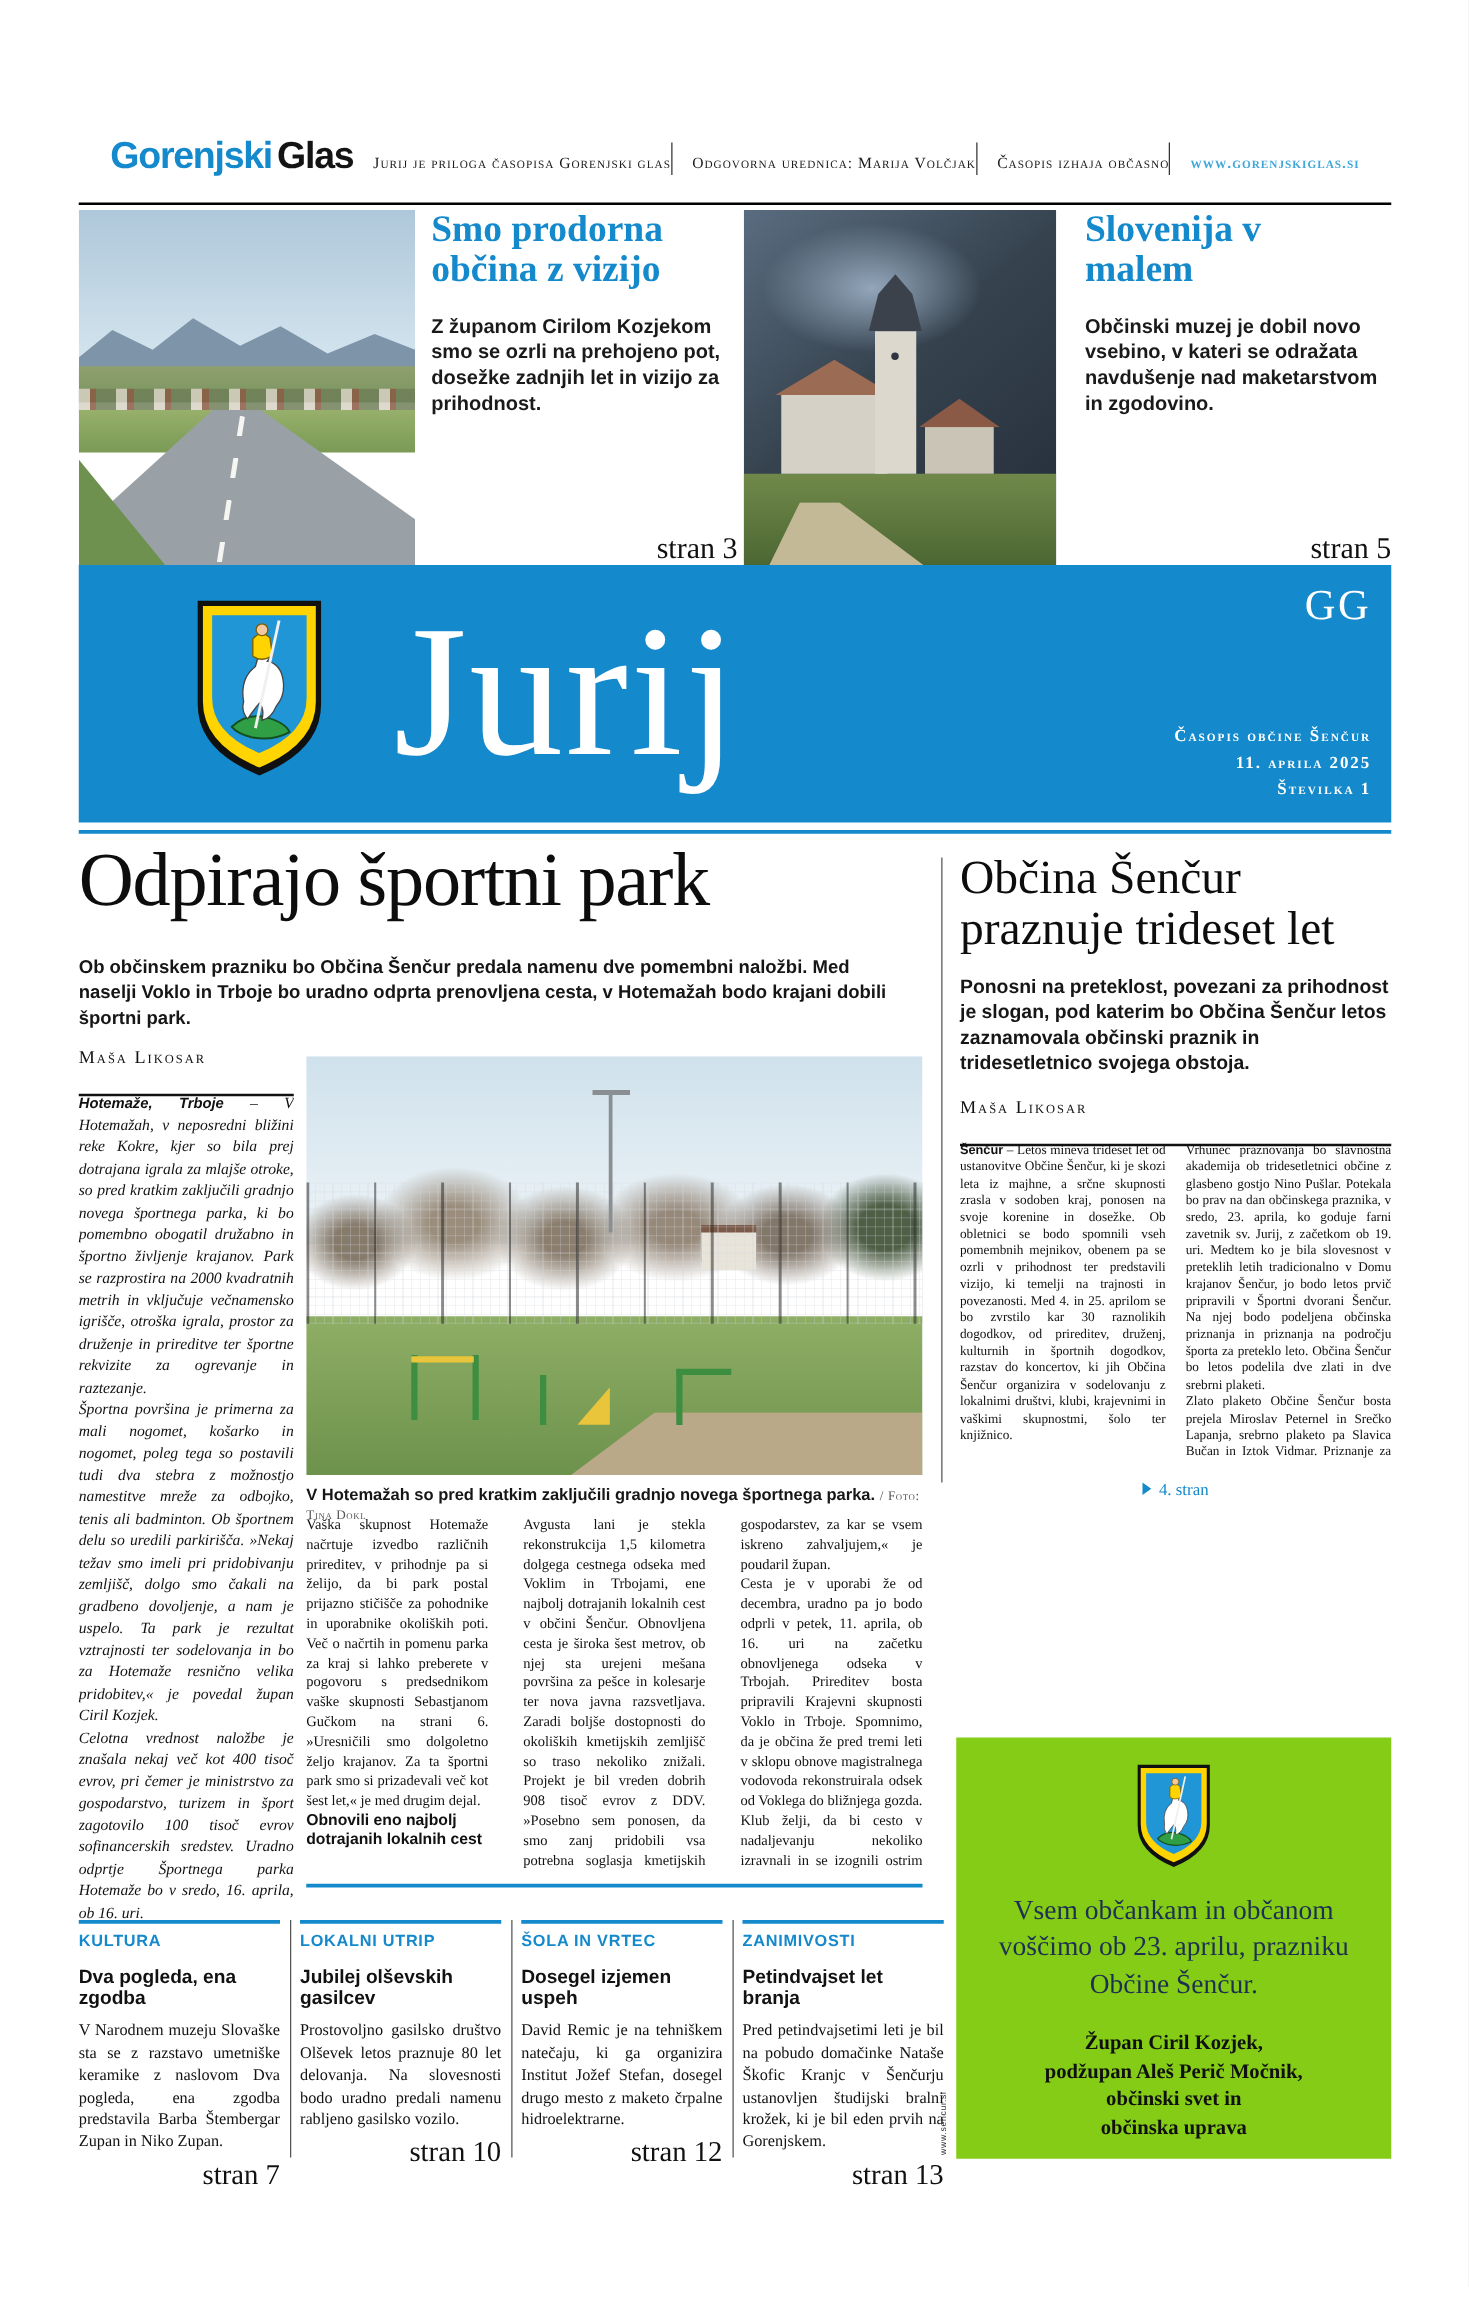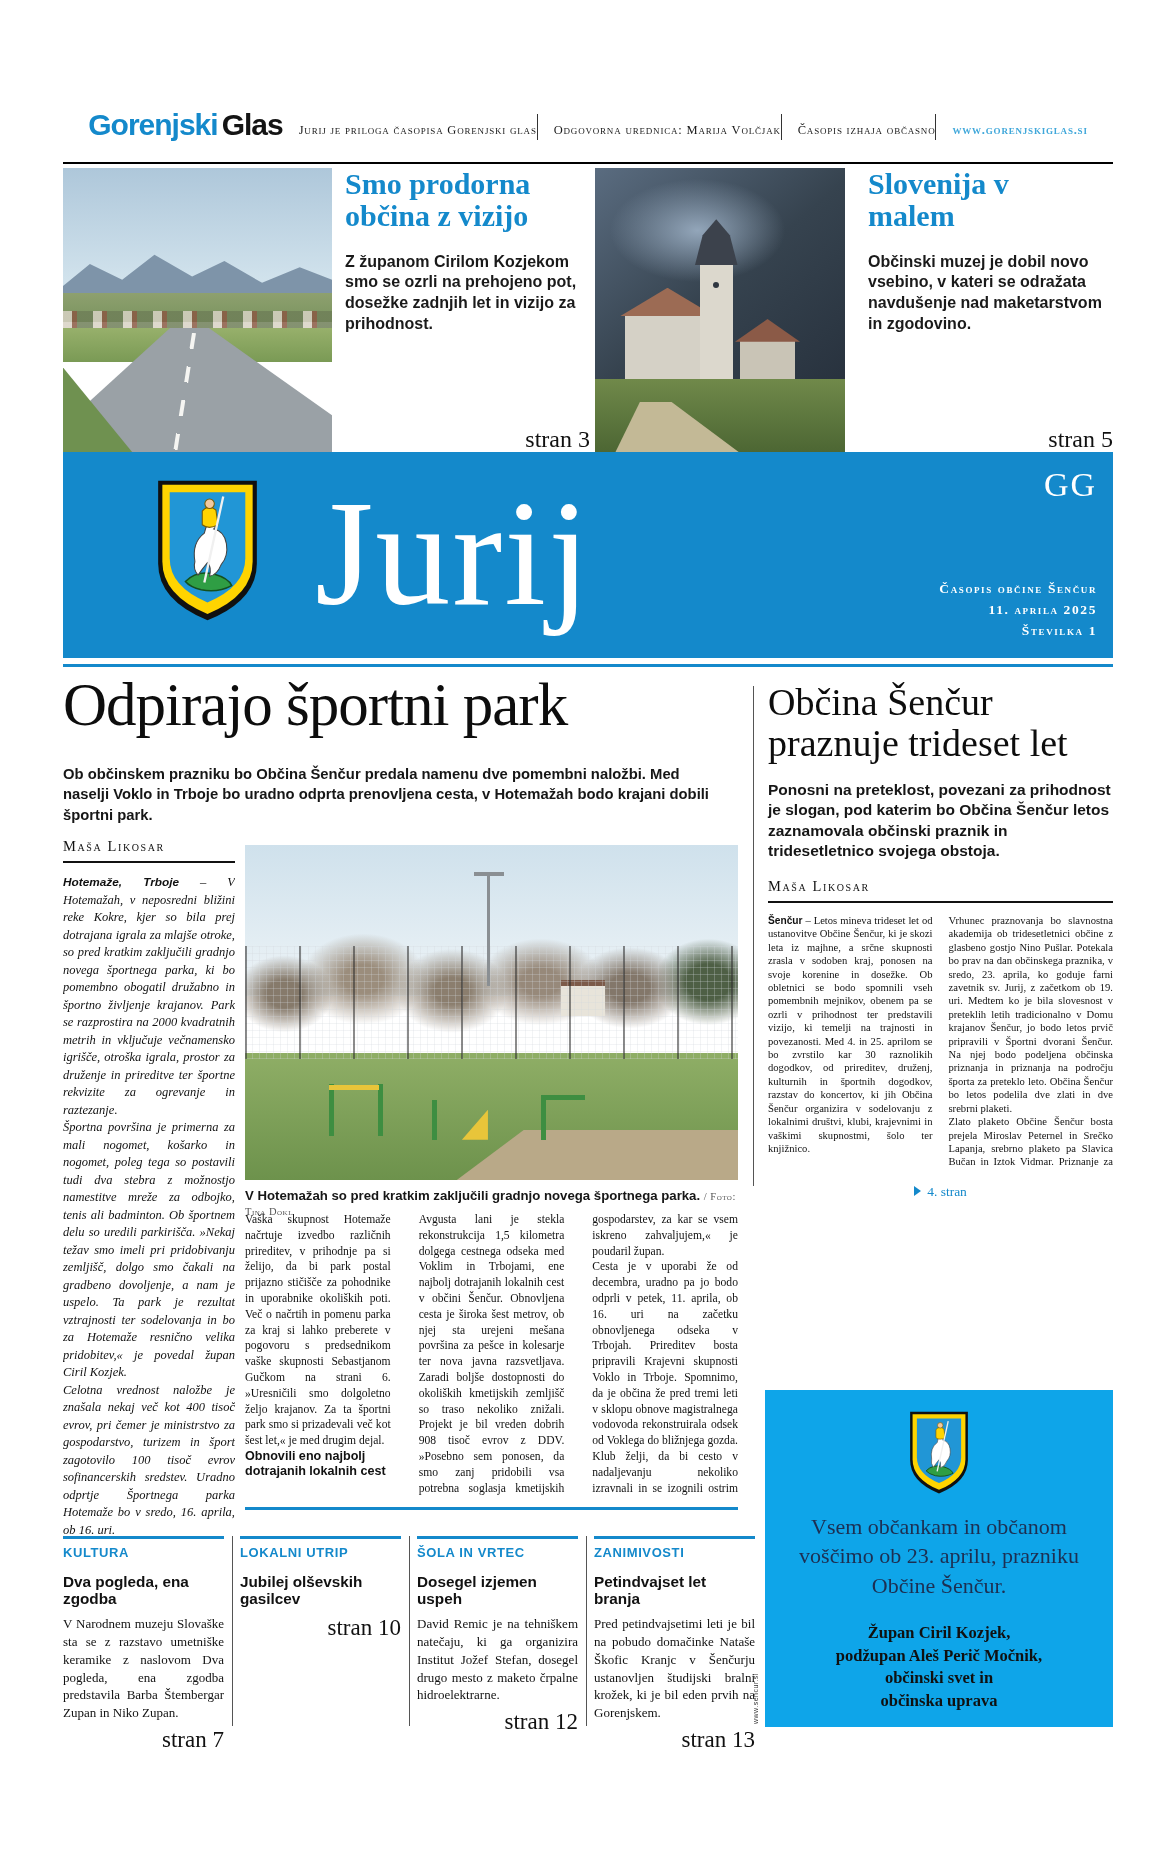--- a/index.html
+++ b/index.html
@@ -58,21 +58,21 @@
   .jurij{position:absolute;left:252px;top:-2px;color:#fff;font-size:150px;line-height:206px;letter-spacing:2px;}
   .gg-corner{position:absolute;right:16px;top:14px;color:#fff;font-size:34px;letter-spacing:2px;}
   .issue{position:absolute;right:16px;bottom:16px;text-align:right;color:#fff;
          font-size:13.5px;line-height:1.55;font-variant:small-caps;letter-spacing:1.6px;font-weight:bold;}
   .shield{position:absolute;left:92px;top:24px;}
 
   
   .m-head{left:63px;top:674px;width:640px;font-size:61px;line-height:1.03;letter-spacing:-1px;color:#0d0d0d;}
   .m-sub{left:63px;top:764px;width:648px;font-family:"Liberation Sans",sans-serif;font-weight:bold;
          font-size:14.8px;line-height:1.38;color:#161616;}
-  .byline{font-variant:small-caps;letter-spacing:1.6px;font-size:14.5px;border-bottom:2px solid #111;padding-bottom:6px;}
+  .byline{font-variant:small-caps;letter-spacing:1.6px;font-size:14.5px;border-bottom:2px solid #111;padding-bottom:20px;}
   .by-left{left:63px;top:838px;width:172px;}
   .leftcol{left:63px;top:874px;width:172px;height:674px;overflow:hidden;
            font-size:12.5px;line-height:17.5px;text-align:justify;font-style:italic;}
   .leftcol p{margin:0;}
   .lead{font-family:"Liberation Sans",sans-serif;font-weight:bold;font-size:11.8px;}
 
   .mainphoto{left:245px;top:845px;width:493px;height:335px;overflow:hidden;}
   .mp-sky{inset:0 0 55% 0;background:linear-gradient(#cfe1ec,#eef4f7);}
   .mp-trees{left:0;top:18%;width:100%;height:44%;background:
       radial-gradient(70px 55px at 8% 60%,#867a6b 25%,rgba(134,122,107,0) 70%),
@@ -119,21 +119,21 @@
   .by-right{left:768px;top:878px;width:345px;}
   .r-cols{left:768px;top:914px;width:345px;height:264px;overflow:hidden;
           column-count:2;column-gap:16px;font-size:10.6px;line-height:13.4px;text-align:justify;}
   .r-cols p{margin:0;}
   .r-lead{font-family:"Liberation Sans",sans-serif;font-weight:bold;font-size:10.2px;}
   .r-more{left:768px;top:1184px;width:345px;text-align:center;font-size:13.5px;color:#1489cb;}
   .tri{display:inline-block;width:0;height:0;border-left:7px solid #1489cb;
        border-top:5px solid transparent;border-bottom:5px solid transparent;margin-right:6px;}
 
   
-  .gbox{left:765px;top:1390px;width:348px;height:337px;background:#0ea5e9;text-align:center;box-sizing:border-box;padding:20px 20px 0 20px;}
+  .gbox{left:765px;top:1390px;width:348px;height:337px;background:#84cc16;text-align:center;box-sizing:border-box;padding:20px 20px 0 20px;}
   .g-msg{font-size:22px;line-height:1.33;color:#1d2f52;margin-top:12px;}
   .g-sign{margin-top:22px;font-weight:bold;font-size:16.5px;line-height:1.38;color:#101010;}
   .g-sign span{display:block;}
   .vert-url{left:752px;top:1612px;height:112px;writing-mode:vertical-lr;transform:rotate(180deg);
             font-family:"Liberation Sans",sans-serif;font-size:7px;letter-spacing:.5px;color:#333;}
 
   
   .bcol{top:1536px;width:161px;height:190px;}
   .cat-rule{height:3px;background:#1489cb;margin-bottom:6px;}
   .cat{font-family:"Liberation Sans",sans-serif;font-weight:bold;font-size:13px;letter-spacing:.6px;
@@ -293,20 +293,21 @@
     <div class="btitle">Dva pogleda, ena zgodba</div>
     <div class="bbody">V Narodnem muzeju Slovaške sta se z razstavo umetniške keramike z naslovom Dva pogleda, ena zgodba predstavila Barba Štembergar Zupan in Niko Zupan.</div>
     <div class="bstran">stran 7</div>
   </div>
   <div class="abs bdiv" style="left:232px;"></div>
 
   <div class="abs bcol" style="left:240px;">
     <div class="cat-rule"></div>
     <div class="cat">Lokalni utrip</div>
     <div class="btitle">Jubilej olševskih gasilcev</div>
+    <div class="bbody">Prostovoljno gasilsko društvo Olševek letos praznuje 80 let delovanja. Na slovesnosti bodo uradno predali namenu rabljeno gasilsko vozilo.</div>
     <div class="bstran">stran 10</div>
   </div>
   <div class="abs bdiv" style="left:409px;"></div>
 
   <div class="abs bcol" style="left:417px;">
     <div class="cat-rule"></div>
     <div class="cat">Šola in vrtec</div>
     <div class="btitle">Dosegel izjemen uspeh</div>
     <div class="bbody">David Remic je na tehniškem natečaju, ki ga organizira Institut Jožef Stefan, dosegel drugo mesto z maketo črpalne hidroelektrarne.</div>
     <div class="bstran">stran 12</div>

